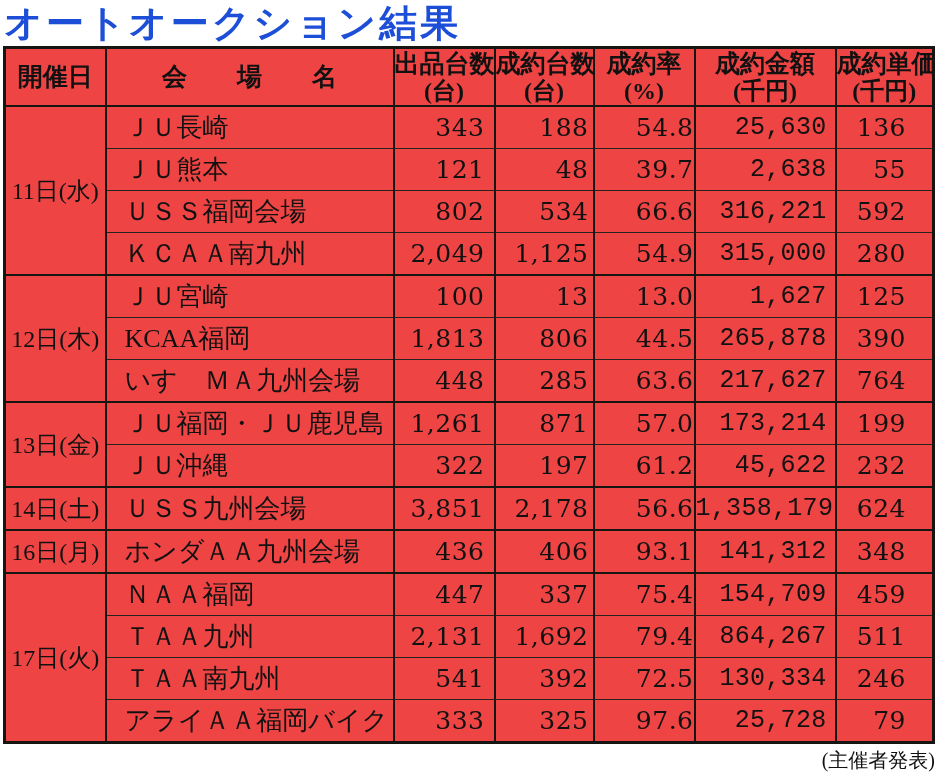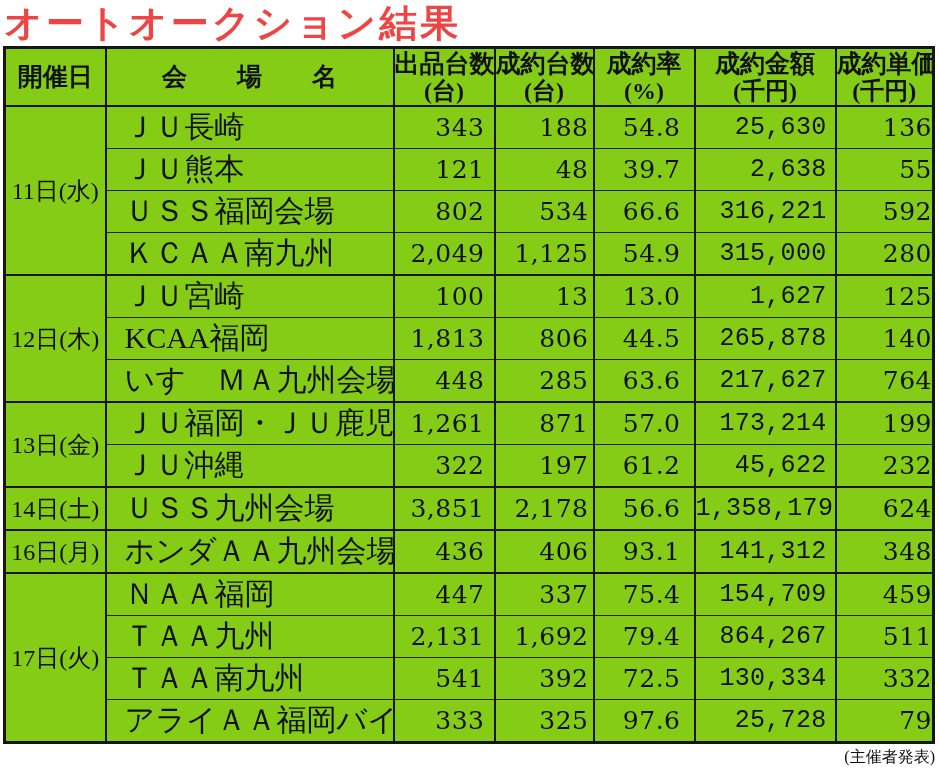--- a/index.html
+++ b/index.html
@@ -16,29 +16,29 @@
     padding: 2px 0 0 3px;
     width: 936px;
   }
   .title {
     font-family: "Liberation Sans", "DejaVu Sans", sans-serif;
     font-weight: 900;
     font-size: 38px;
     letter-spacing: 3px;
     line-height: 42px;
     margin: 0 0 2px 1px;
-    color: #ef4444;
+    color: #1d4ed8;
     white-space: nowrap;
   }
   table.results {
     border-collapse: collapse;
     table-layout: fixed;
     width: 932px;
     border: 3px solid #171512;
-    background: #84cc16;
+    background: #ef4444;
   }
   col.c-date   { width: 101px; }
   col.c-venue  { width: 288px; }
   col.c-listed { width: 101px; }
   col.c-sold   { width: 99px; }
   col.c-rate   { width: 101px; }
   col.c-amount { width: 141px; }
   col.c-unit   { width: 98px; }
 
   th, td {
@@ -65,40 +65,40 @@
 
   td.date-cell {
     text-align: center;
     font-size: 24px;
     white-space: nowrap;
     margin-left: 16px;
   }
   td.venue-cell {
     text-align: left;
     padding-left: 18px;
-    font-size: 30px;
+    font-size: 26px;
     white-space: nowrap;
   }
   td.num {
     text-align: right;
     font-size: 25px;
     letter-spacing: 0.5px;
     white-space: nowrap;
     font-family: "DejaVu Serif", "Liberation Serif", serif;
   }
   td.listed-count-cell { padding-right: 9px; text-align: right; }
   td.sold-count-cell   { padding-right: 4px; }
-  td.rate-cell         { padding-right: 13px; }
+  td.rate-cell         { }
   td.amount-cell       { padding-right: 8px; letter-spacing: 0.3px; font-family: Liberation Mono, monospace; }
-  td.unit-price-cell   { }
+  td.unit-price-cell   { padding-right: 26px; }
 
   .source-note {
     width: 932px;
     text-align: right;
-    font-size: 16px;
+    font-size: 20px;
     margin-top: 3px;
     padding-right: 2px;
     white-space: nowrap;
   }
 </style>
 </head>
 <body>
 
 <div class="page">
 
@@ -186,21 +186,21 @@
           <td class="num rate-cell">13.0</td>
           <td class="num amount-cell">1,627</td>
           <td class="num unit-price-cell">125</td>
         </tr>
         <tr>
           <td class="venue-cell">KCAA福岡</td>
           <td class="num listed-count-cell">1,813</td>
           <td class="num sold-count-cell">806</td>
           <td class="num rate-cell">44.5</td>
           <td class="num amount-cell">265,878</td>
-          <td class="num unit-price-cell">140</td>
+          <td class="num unit-price-cell">390</td>
         </tr>
         <tr>
           <td class="venue-cell">いすゞＭＡ九州会場</td>
           <td class="num listed-count-cell">448</td>
           <td class="num sold-count-cell">285</td>
           <td class="num rate-cell">63.6</td>
           <td class="num amount-cell">217,627</td>
           <td class="num unit-price-cell">764</td>
         </tr>
         <tr class="group-start">
@@ -254,21 +254,21 @@
           <td class="num rate-cell">79.4</td>
           <td class="num amount-cell">864,267</td>
           <td class="num unit-price-cell">511</td>
         </tr>
         <tr>
           <td class="venue-cell">ＴＡＡ南九州</td>
           <td class="num listed-count-cell">541</td>
           <td class="num sold-count-cell">392</td>
           <td class="num rate-cell">72.5</td>
           <td class="num amount-cell">130,334</td>
-          <td class="num unit-price-cell">332</td>
+          <td class="num unit-price-cell">246</td>
         </tr>
         <tr>
           <td class="venue-cell">アライＡＡ福岡バイク</td>
           <td class="num listed-count-cell">333</td>
           <td class="num sold-count-cell">325</td>
           <td class="num rate-cell">97.6</td>
           <td class="num amount-cell">25,728</td>
           <td class="num unit-price-cell">79</td>
         </tr>
       </tbody>

